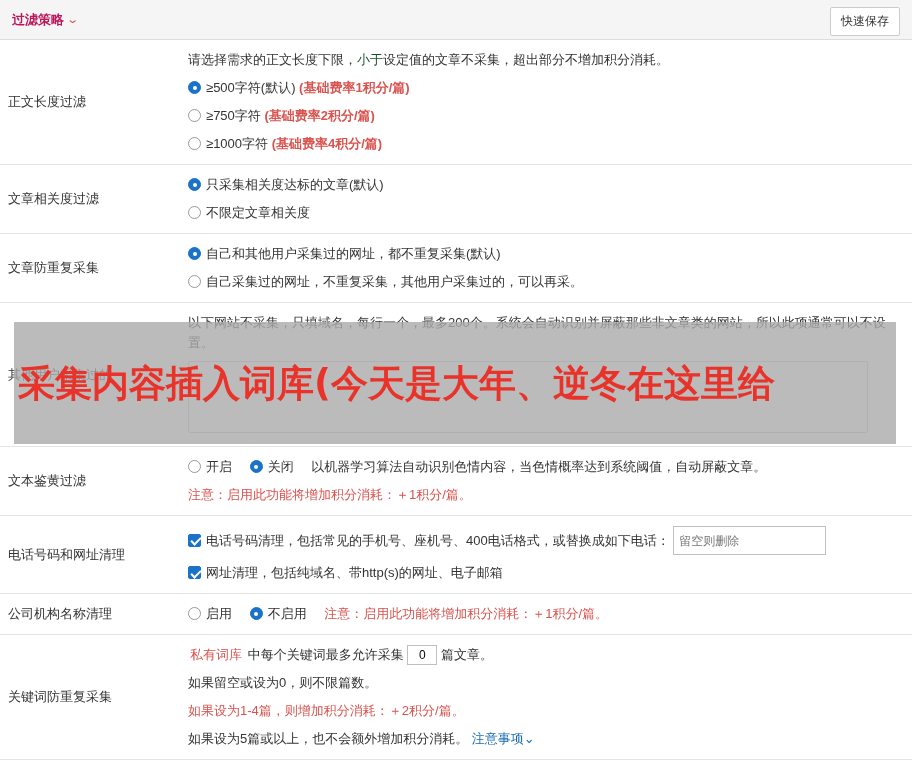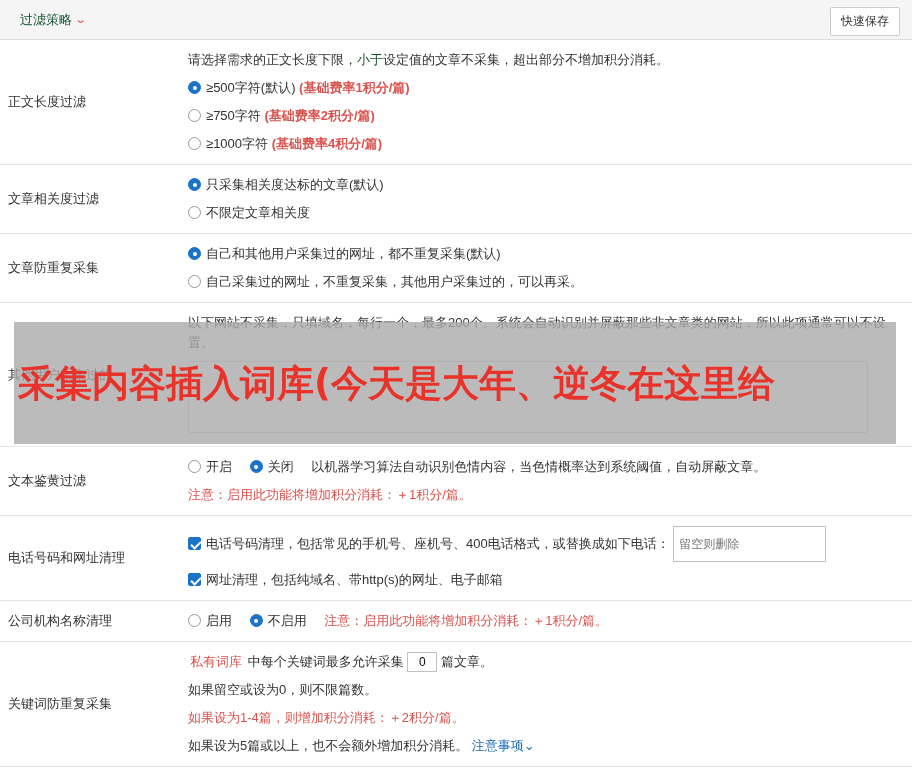--- a/index.html
+++ b/index.html
@@ -18,24 +18,23 @@
   .header {
     height: 40px;
     background: #f5f5f5;
     border-bottom: 1px solid #ddd;
     display: flex;
     align-items: center;
     padding: 0 12px;
     position: relative;
   }
   .header-title {
-    color: #14532d;
+    color: #be185d;
     font-size: 13px;
-    font-weight: normal;
-    margin-left: 8px;
+    font-weight: bold;
   }
   .caret-down {
     color: #d9534f;
     font-size: 11px;
     margin-left: 4px;
     display: inline-block;
     transform: scaleX(1.4);
   }
   .quick-save {
     position: absolute;
@@ -124,21 +123,21 @@
     border: 1px solid #c8c8c8;
     border-radius: 2px;
     resize: none;
     font-family: "Liberation Sans", sans-serif;
     font-size: 13px;
     padding: 4px 6px;
     outline: none;
   }
   input.text-inline {
     border: 1px solid #c0c0c0;
-    height: 36px;
+    height: 29px;
     font-size: 12px;
     padding: 2px 5px;
     font-family: "Liberation Sans", sans-serif;
     outline: none;
   }
   input.num-box {
     border: 1px solid #c0c0c0;
     height: 20px;
     width: 30px;
     font-size: 12px;

